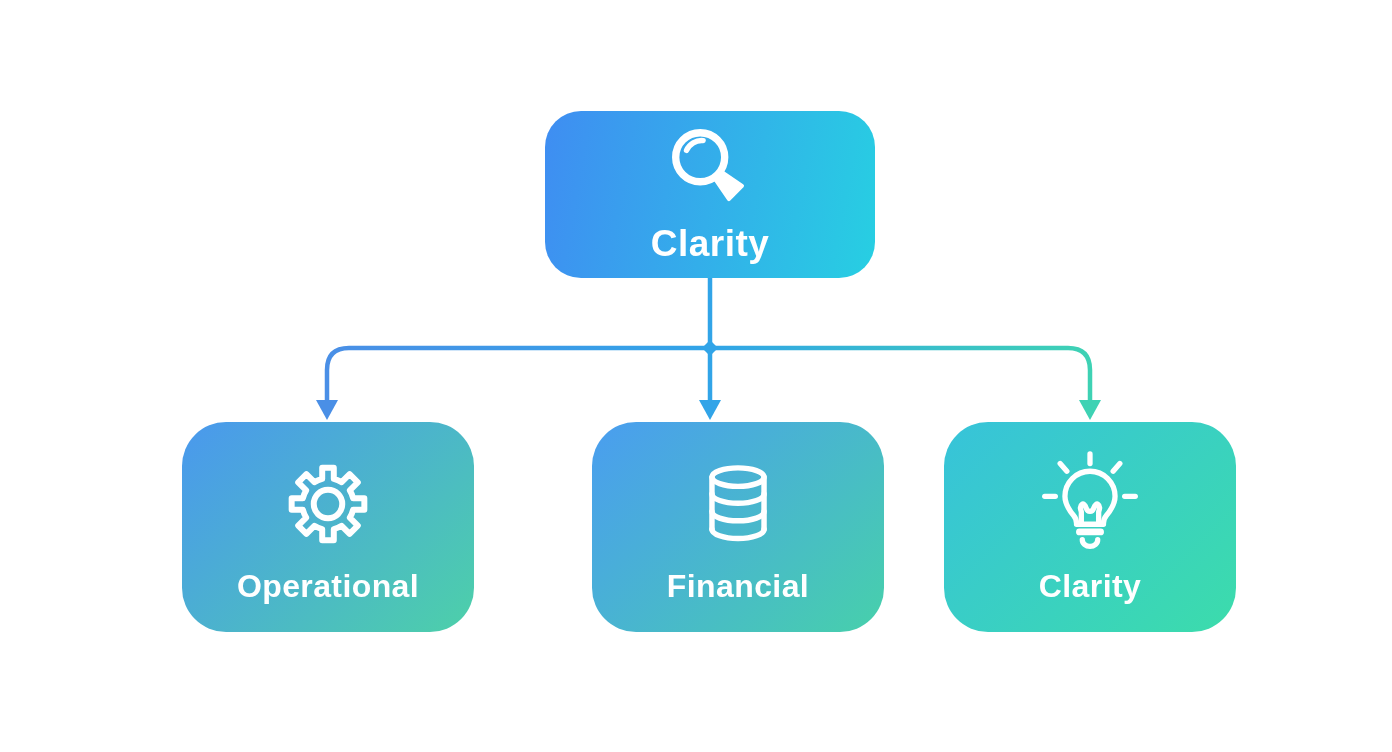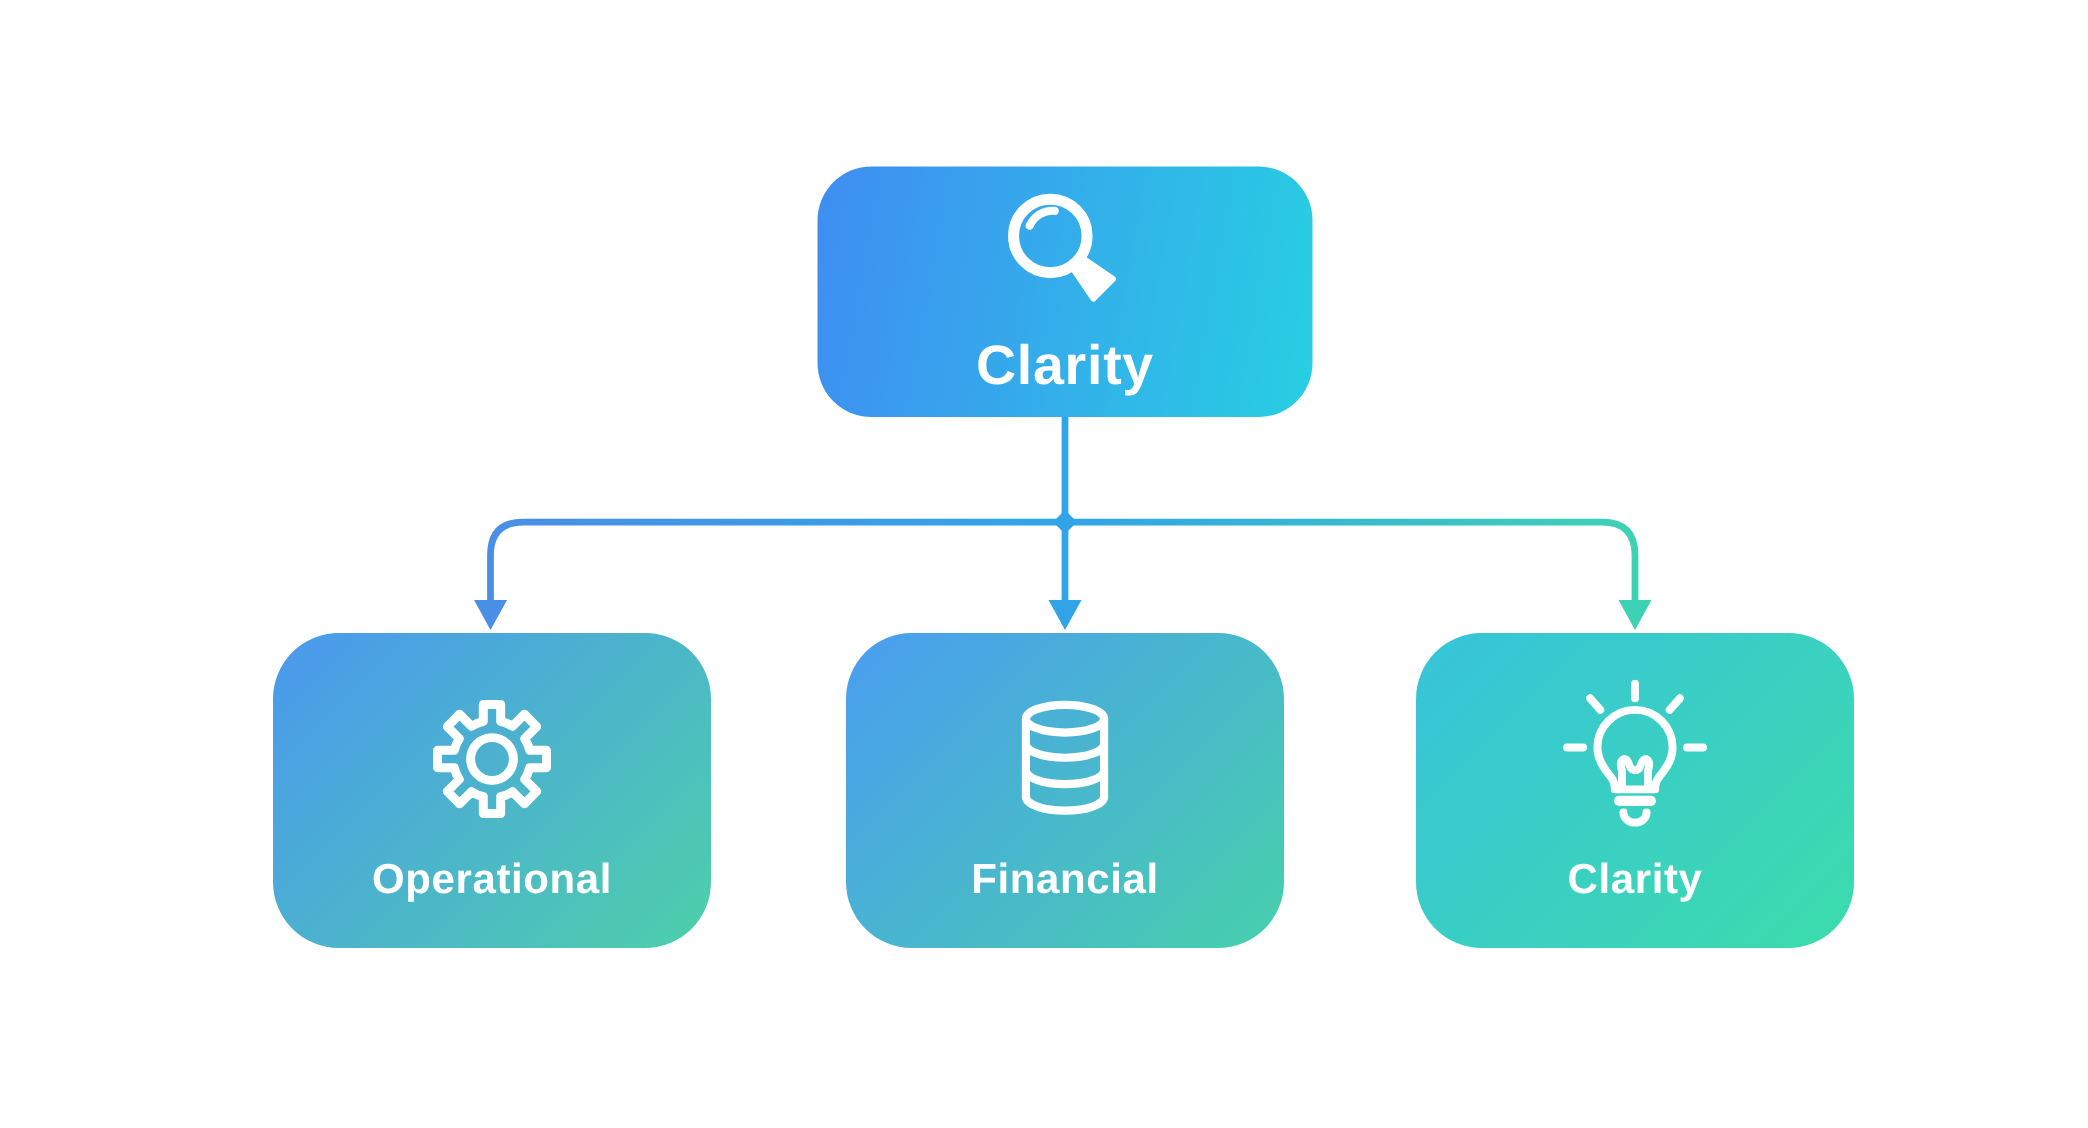--- a/index.html
+++ b/index.html
@@ -44,28 +44,28 @@
     font-weight:700;
     letter-spacing:0.5px;
     z-index:2;
   }
   .node-child{
     top:422px;width:292px;height:210px;
     border-radius:44px;
     gap:14px;
   }
   #node-operational{left:182px;}
-  #node-financial{left:564px;}
+  #node-financial{left:592px;}
   #node-creative{left:944px;}
   .node-child .node-icon{
     height:104px;
     display:flex;align-items:center;justify-content:center;
   }
   .node-child .node-label{
-    font-size:28px;
+    font-size:32px;
     font-weight:600;
     letter-spacing:0.4px;
     text-align:center;
     line-height:1;
   }
   svg{display:block;}
 </style>
 </head>
 <body>
 

